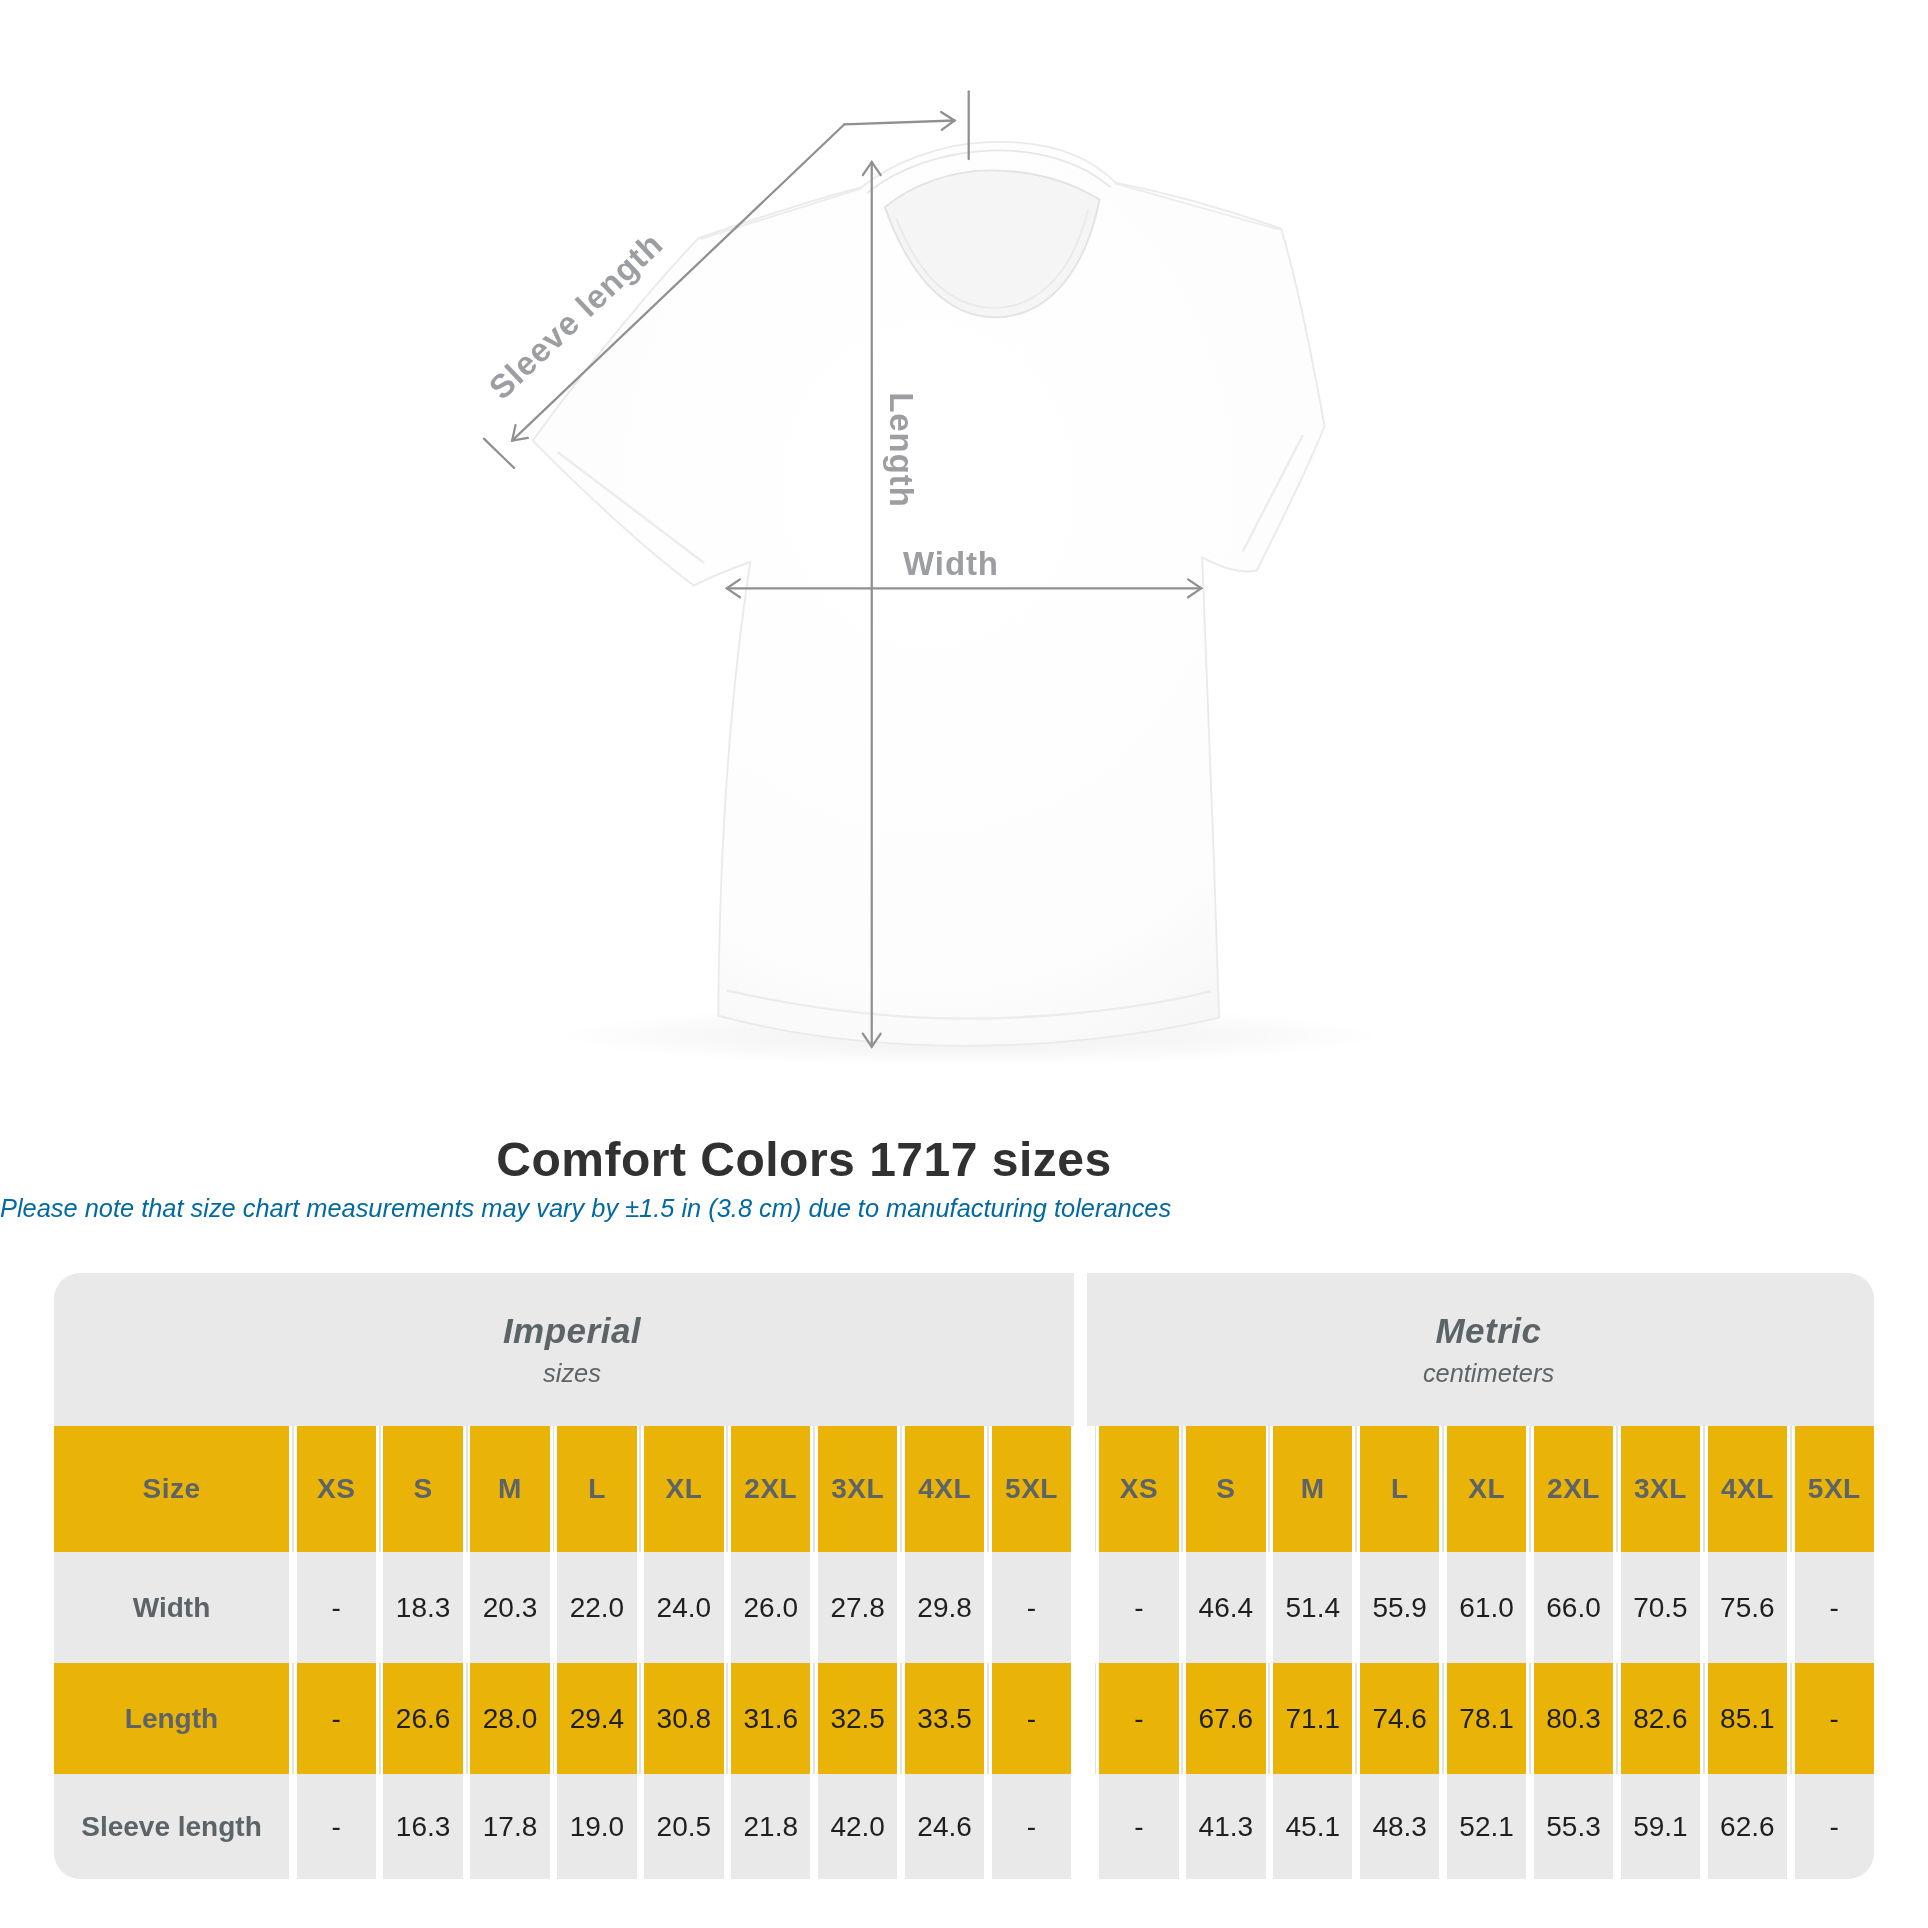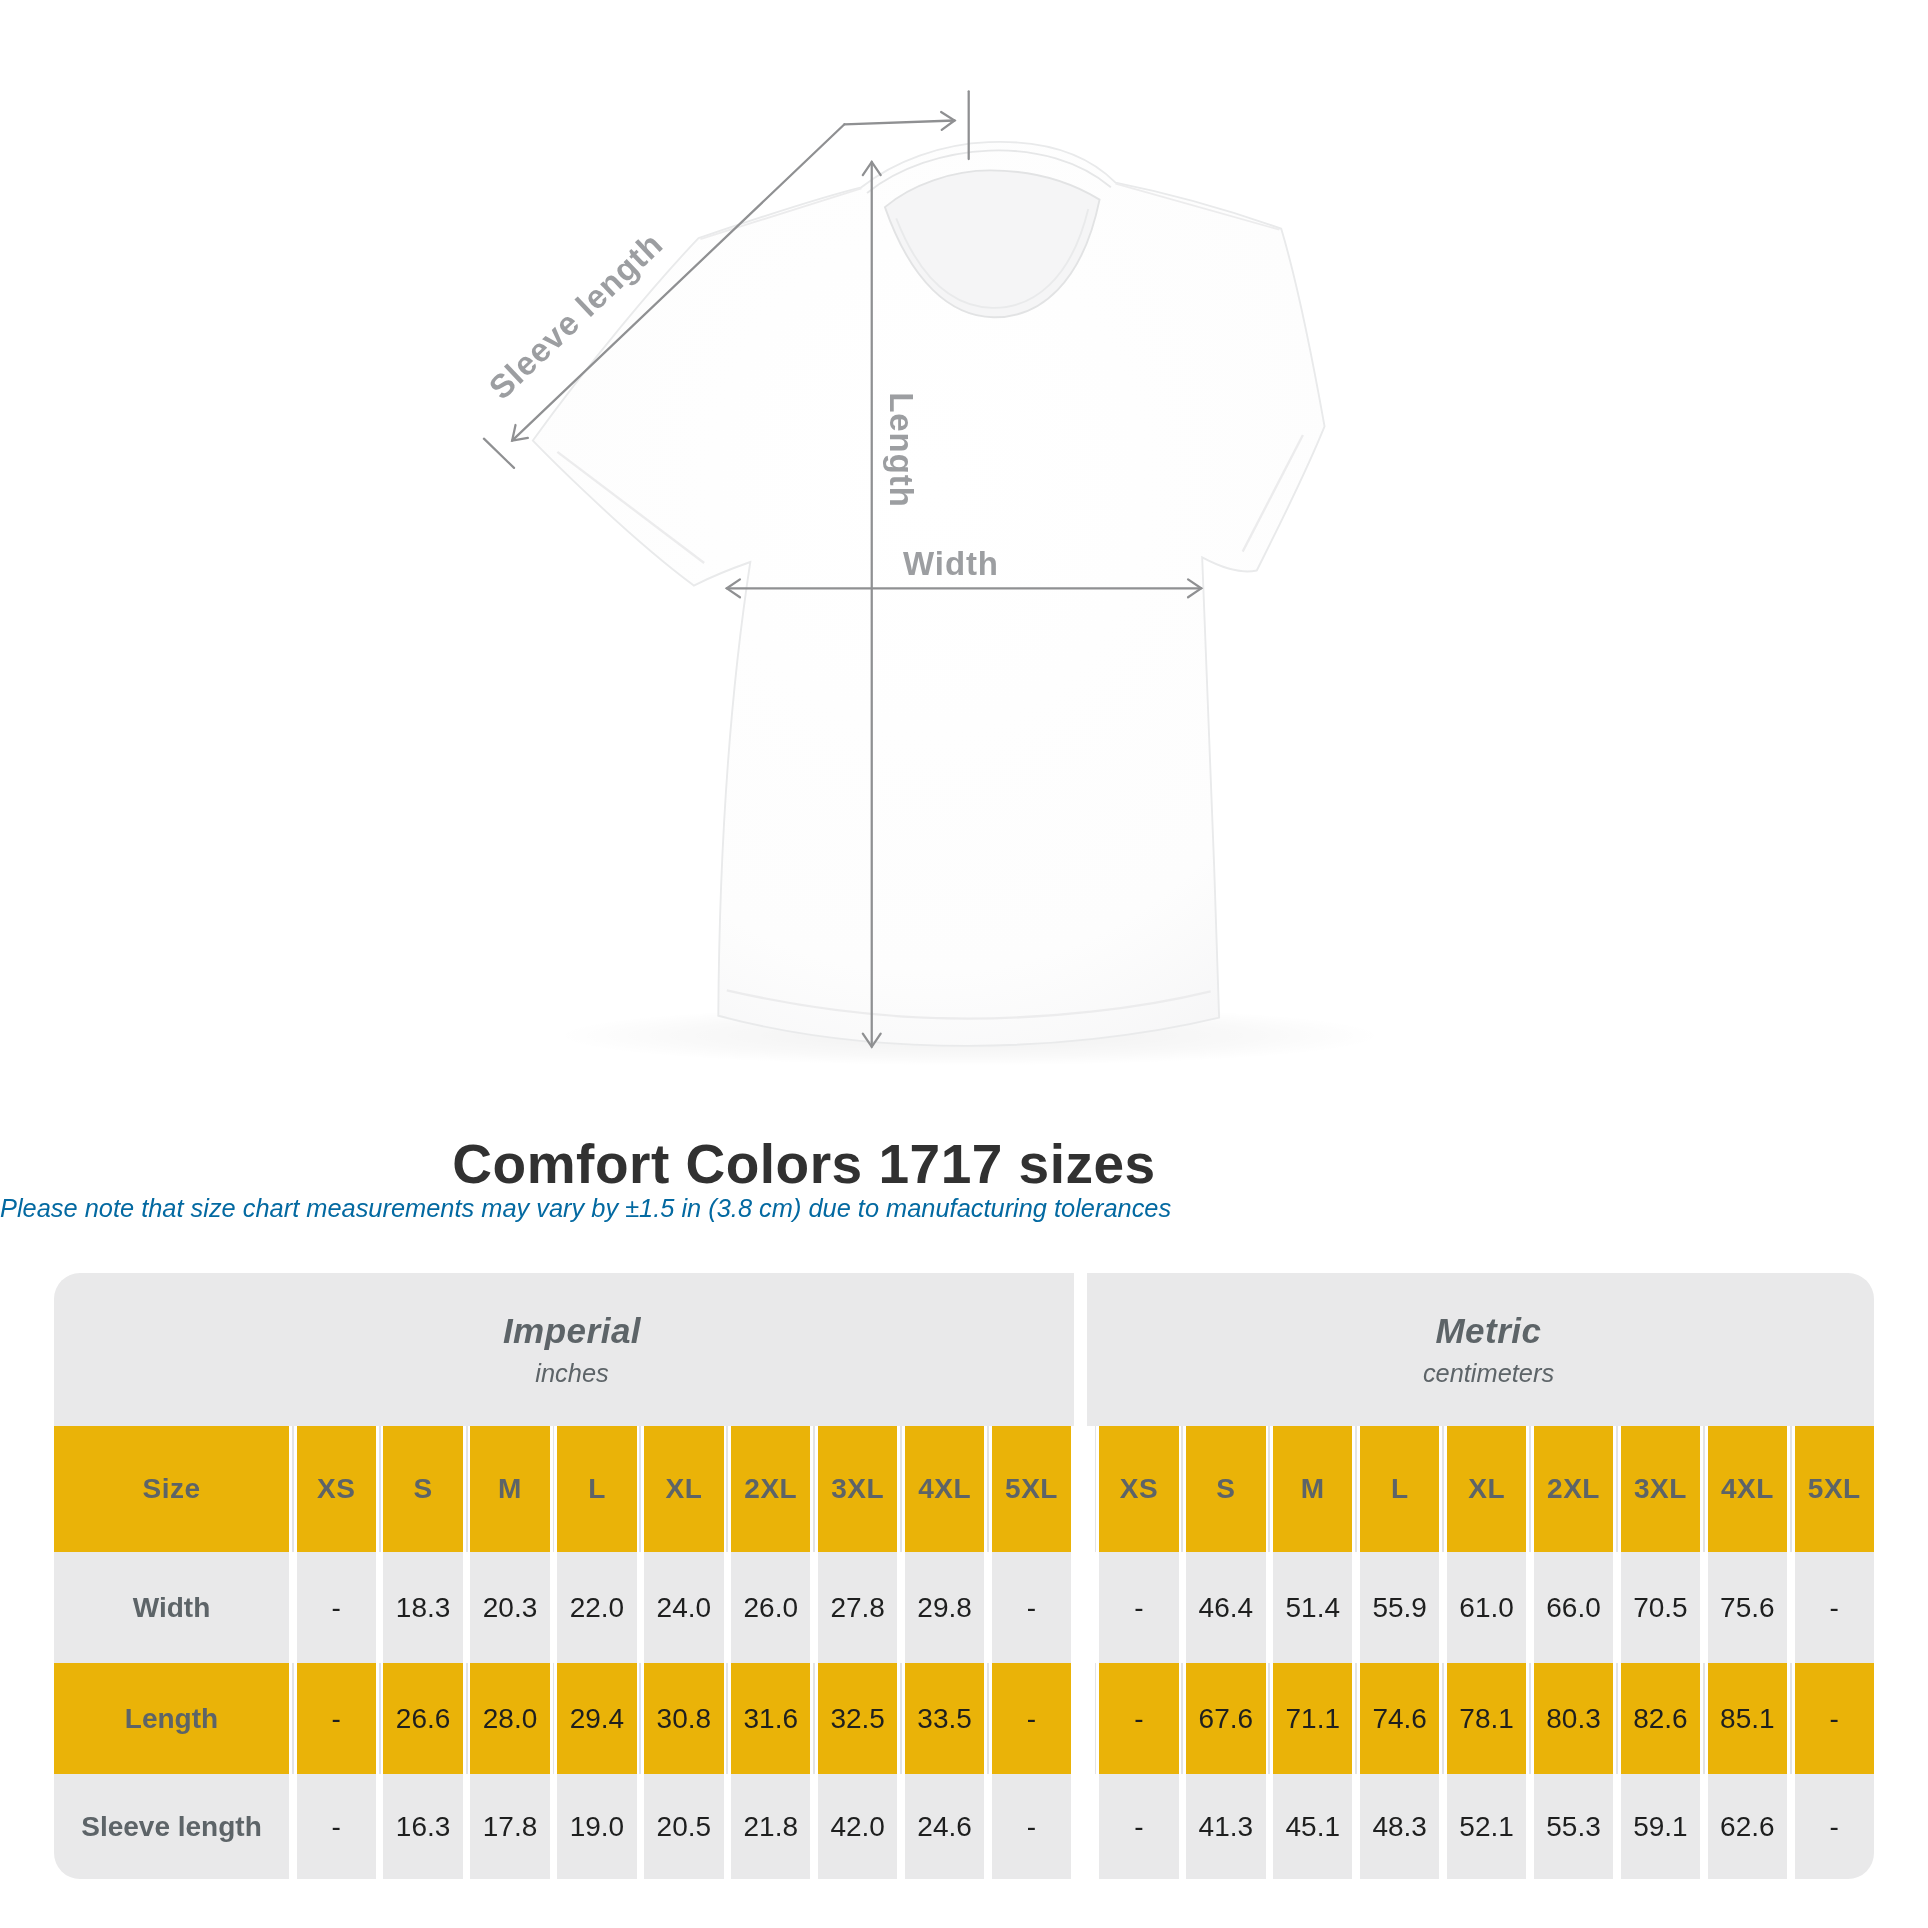--- a/index.html
+++ b/index.html
@@ -8,21 +8,21 @@
 
   
   .diagram{position:absolute;left:0;top:0;width:1928px;height:1092px;}
   .diagram svg{position:absolute;left:0;top:0;}
   .diag-label{position:absolute;font-weight:bold;font-size:33px;color:#9c9ea1;letter-spacing:0.9px;white-space:nowrap;}
   .diag-label.sleeve{left:576px;top:316px;transform:translate(-50%,-50%) rotate(-43.5deg);}
   .diag-label.length{left:901px;top:450px;transform:translate(-50%,-50%) rotate(90deg);}
   .diag-label.width{left:951px;top:564px;transform:translate(-50%,-50%);}
 
   
-  .title{position:absolute;top:1132px;left:0;width:1608px;text-align:center;font-size:55px;font-weight:bold;color:#313131;letter-spacing:0.5px;}
+  .title{position:absolute;top:1132px;left:0;width:1608px;text-align:center;font-size:48px;font-weight:bold;color:#313131;letter-spacing:0.5px;}
   .subtitle{position:absolute;top:1194px;left:0;width:1652px;text-align:left;font-size:25.4px;font-style:italic;color:#0369a1;}
 
   
   .size-table{position:absolute;left:54px;top:1273px;width:1820px;}
   .header-band{display:grid;grid-template-columns:1020px 13px 787px;height:153px;}
   .panel{background:#e9e9ea;display:flex;flex-direction:column;align-items:center;justify-content:center;row-gap:7.5px;padding-left:16px;}
   .panel.imperial{border-top-left-radius:26px;}
   .panel.metric{border-top-right-radius:26px;}
   .band-divider{background:transparent;}
   .sec-title{font-size:35px;font-weight:bold;font-style:italic;color:#5d6468;letter-spacing:0.5px;}
@@ -114,21 +114,21 @@
   </div>
 
   <div class="title">Comfort Colors 1717 sizes</div>
   <div class="subtitle">Please note that size chart measurements may vary by ±1.5 in (3.8 cm) due to manufacturing tolerances</div>
 
   <div class="size-table">
 
     <div class="header-band">
       <div class="panel imperial">
         <div class="sec-title">Imperial</div>
-        <div class="sec-unit">inches</div>
+        <div class="sec-unit">sizes</div>
       </div>
       <div class="band-divider"></div>
       <div class="panel metric">
         <div class="sec-title">Metric</div>
         <div class="sec-unit">centimeters</div>
       </div>
     </div>
 
     <div class="trow sizes white">
         <div class="cell label sizehead">Size</div>

